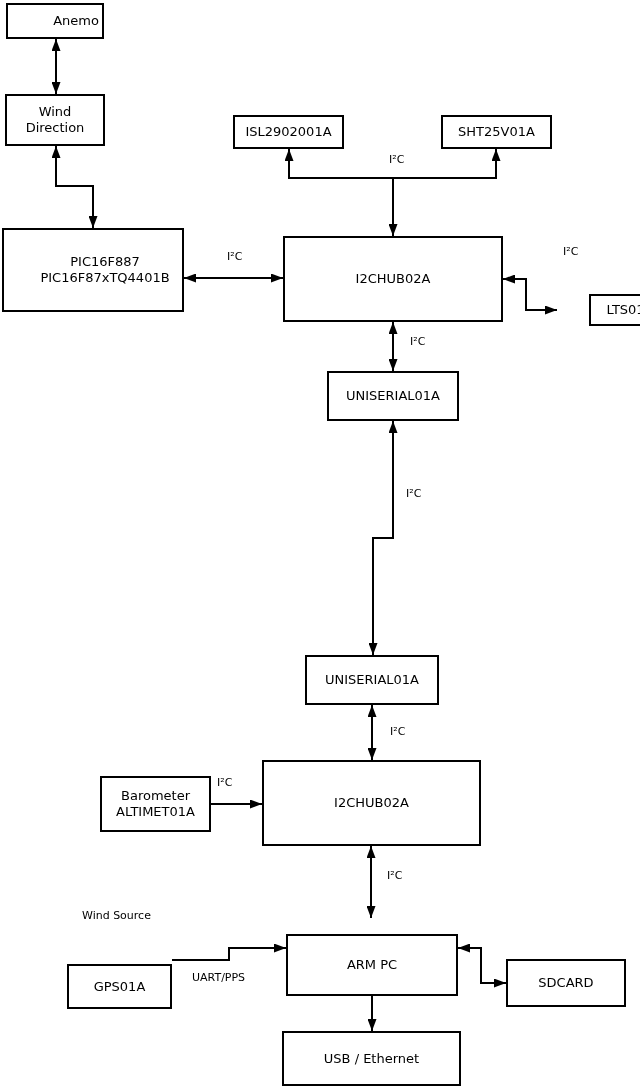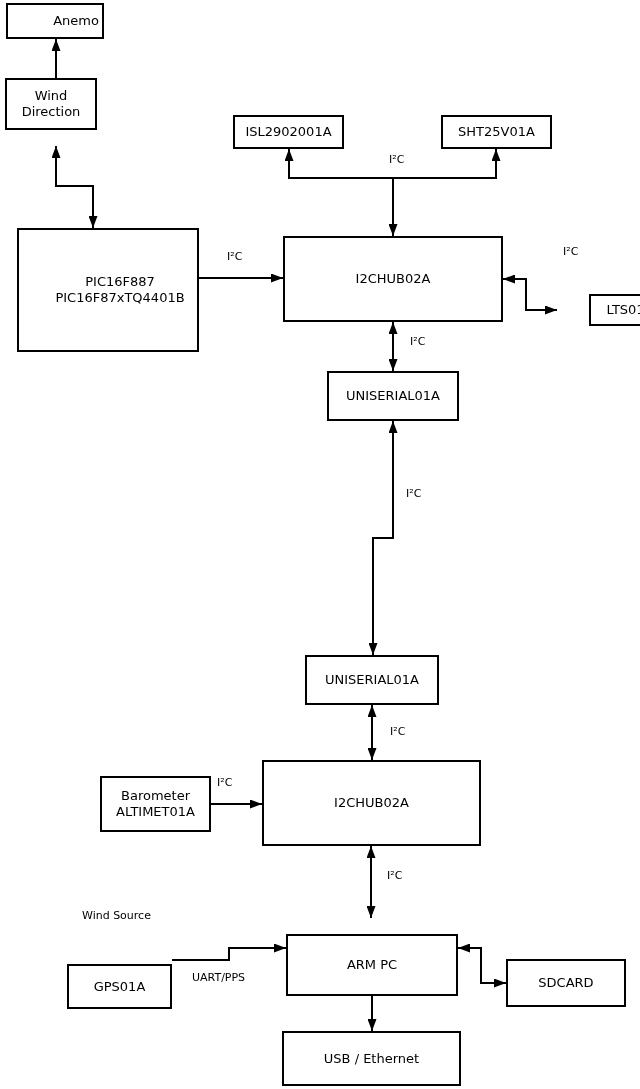--- a/index.html
+++ b/index.html
@@ -39,22 +39,22 @@
     white-space: nowrap;
   }
   .edge-label {
     position: absolute;
     font-size: 11px;
     line-height: 14px;
     white-space: nowrap;
   }
   
   .n-anemo      { left: 6px;   top: 3px;    width: 98px;  height: 36px; padding-left: 42px; }
-  .n-wind       { left: 5px;   top: 78px;   width: 92px; height: 52px; }
-  .n-pic        { left: 17px;   top: 228px;  width: 182px; height: 124px; padding-left: 24px; }
+  .n-wind       { left: 5px;   top: 94px;   width: 100px; height: 52px; }
+  .n-pic        { left: 2px;   top: 228px;  width: 182px; height: 84px; padding-left: 24px; }
   .n-isl        { left: 233px; top: 115px;  width: 111px; height: 34px; }
   .n-sht        { left: 441px; top: 115px;  width: 111px; height: 34px; }
   .n-hub1       { left: 283px; top: 236px;  width: 220px; height: 86px; }
   .n-lts        { left: 557px; top: 294px;  width: 82px;  height: 32px; margin-left: 32px; }
   .n-uniserial1 { left: 327px; top: 371px;  width: 132px; height: 50px; }
   .n-uniserial2 { left: 305px; top: 655px;  width: 134px; height: 50px; }
   .n-hub2       { left: 262px; top: 760px;  width: 219px; height: 86px; }
   .n-barometer  { left: 75px;  top: 776px;  width: 111px; height: 56px; margin-left: 25px; }
   .n-gps        { left: 67px;  top: 937px;  width: 105px; height: 45px; margin-top: 27px; }
   .n-armpc      { left: 286px; top: 918px;  width: 172px; height: 62px; margin-top: 16px; }

